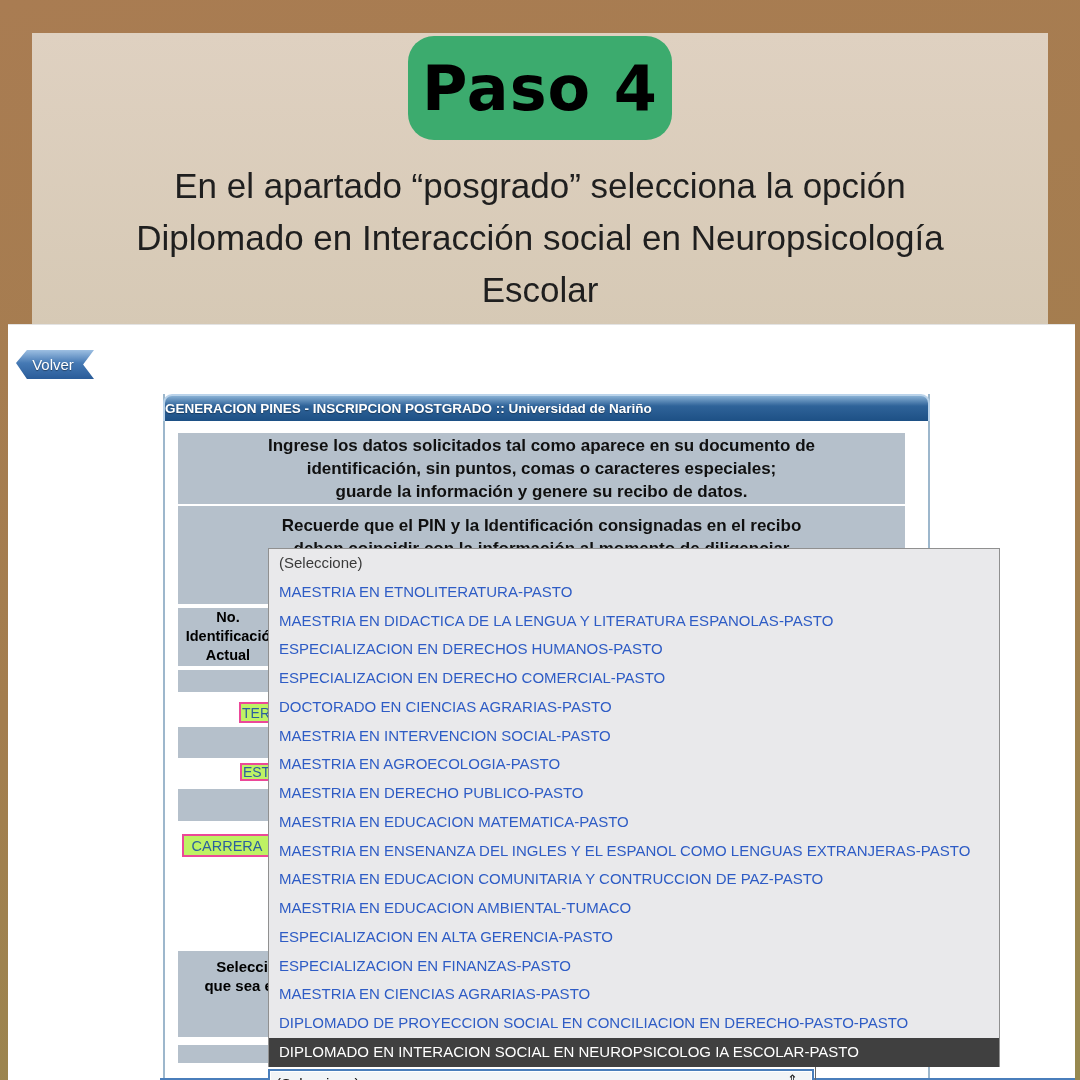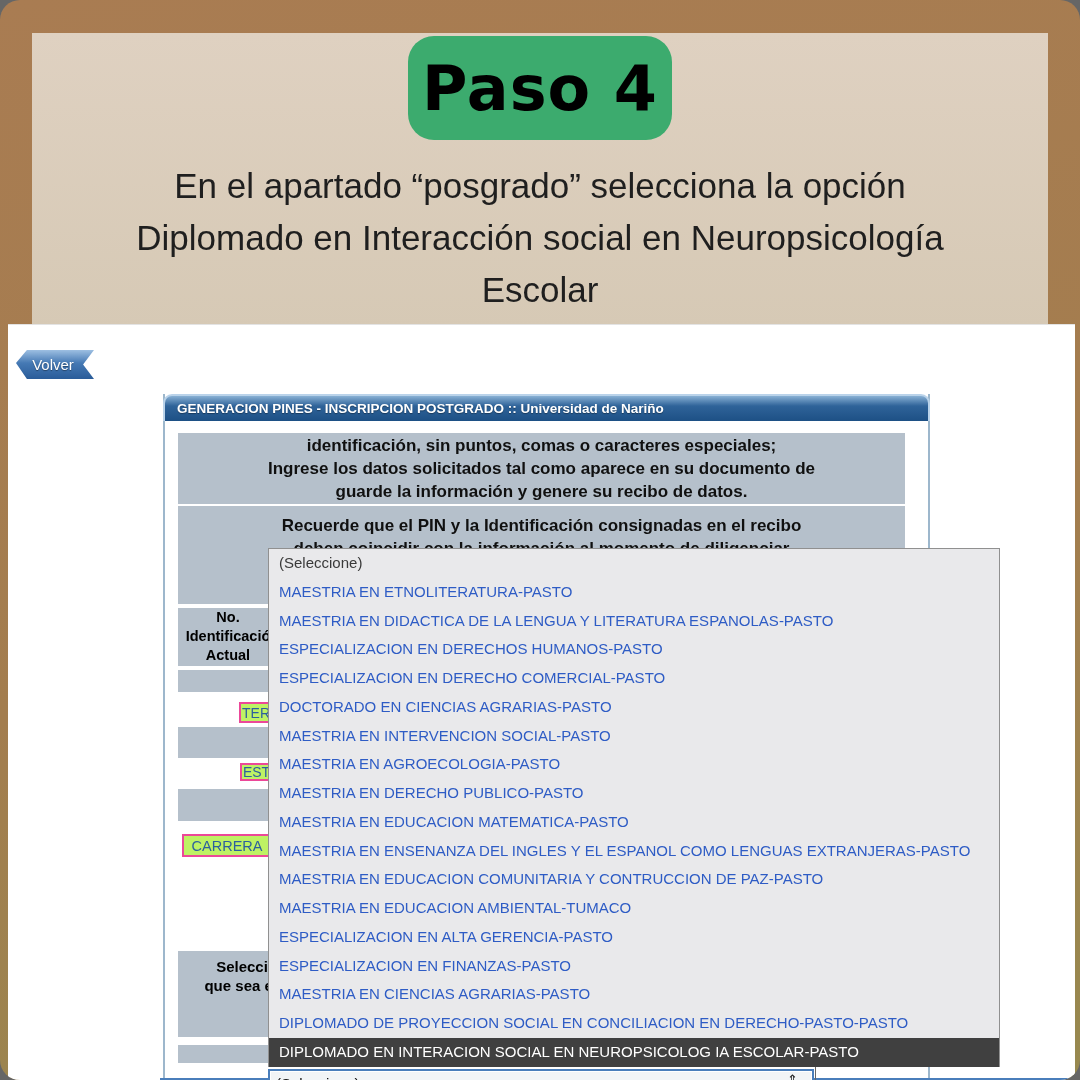--- a/index.html
+++ b/index.html
@@ -1,18 +1,18 @@
 <!DOCTYPE html>
 <html><head>
 <meta charset="utf-8">
 <style>
   html,body{margin:0;padding:0;background:#666;}
   .canvas{position:relative;width:1080px;height:1080px;overflow:hidden;
     background:linear-gradient(168deg,#a97c52 0%,#a37d4e 55%,#97894f 100%);
-    font-family:"Liberation Sans",sans-serif;border-radius:20px;}
+    font-family:"Liberation Sans",sans-serif;}
   
   .beige-card{position:absolute;left:32px;top:33px;width:1016px;height:295px;
     background:linear-gradient(180deg,#dfd1c1 0%,#d6c9b5 100%);}
   .paso-badge{position:absolute;left:50%;transform:translateX(-50%);top:36px;
     width:264px;height:104px;border-radius:26px;display:flex;align-items:center;justify-content:center;}
   .paso-badge span{font-size:62px;font-weight:700;color:#000;letter-spacing:1px;
     font-family:"DejaVu Sans","Liberation Sans",sans-serif;}
   .instructions{position:absolute;left:40px;right:40px;top:160px;text-align:center;
     color:#1f1f1f;font-size:35px;line-height:52px;font-family:"Liberation Sans",sans-serif;}
   
@@ -25,21 +25,21 @@
     display:flex;align-items:center;justify-content:center;
     filter:drop-shadow(1px 2px 2px rgba(0,0,0,0.35));cursor:pointer;}
   .volver span{color:#fff;font-size:15px;text-shadow:0 1px 1px rgba(0,0,0,.4);padding-right:4px;text-align:center;}
   
   .panel{position:absolute;left:155px;top:69px;width:767px;height:687px;
     background:#fff;border-left:2px solid #9db7cc;border-right:2px solid #9db7cc;box-sizing:border-box;}
   .panel-header{position:absolute;left:155px;top:69px;width:767px;height:27px;box-sizing:border-box;
     border:2px solid #bad3ea;border-bottom:none;border-radius:9px 9px 0 0;
     background:linear-gradient(180deg,#88b0d4 0%,#2f6399 40%,#1d5085 100%);
     display:flex;align-items:center;}
-  .panel-header span{color:#fff;font-weight:700;font-size:13.5px;padding-left:12px;
+  .panel-header span{color:#fff;font-weight:700;font-size:13.5px;
     text-shadow:0 1px 1px rgba(0,0,0,.35);white-space:nowrap;}
   .notice{position:absolute;left:170px;width:727px;background:#b5c0cb;color:#101010;
     font-weight:700;font-size:17px;line-height:23px;text-align:center;
     display:flex;flex-direction:column;justify-content:center;}
   .notice1{top:108px;height:71px;}
   .notice2{top:181px;height:98px;justify-content:flex-start;padding-top:8px;box-sizing:border-box;}
   .graybar{position:absolute;left:170px;width:100px;background:#b5c0cb;}
   .idbox{position:absolute;left:170px;top:283px;width:100px;height:58px;background:#b5c0cb;
     color:#000;font-weight:700;font-size:14.5px;line-height:19px;text-align:center;}
   .fieldbox{position:absolute;background:#bef264;border:2px solid #ec4899;box-sizing:border-box;
@@ -83,22 +83,22 @@
     <div class="volver">
       <span>Volver</span>
     </div>
 
     <div class="panel"></div>
     <div class="panel-header">
       <span>GENERACION PINES - INSCRIPCION POSTGRADO :: Universidad de Nariño</span>
     </div>
 
     <div class="notice notice1">
+      <div>Ingrese los datos solicitados tal como aparece en su documento de</div>
       <div>identificación, sin puntos, comas o caracteres especiales;</div>
-      <div>Ingrese los datos solicitados tal como aparece en su documento de</div>
       <div>guarde la información y genere su recibo de datos.</div>
     </div>
 
     <div class="notice notice2">
       <div>Recuerde que el PIN y la Identificación consignadas en el recibo</div>
       <div>deben coincidir con la información al momento de diligenciar</div>
     </div>
 
     <div class="idbox">
       <div>No.</div>

